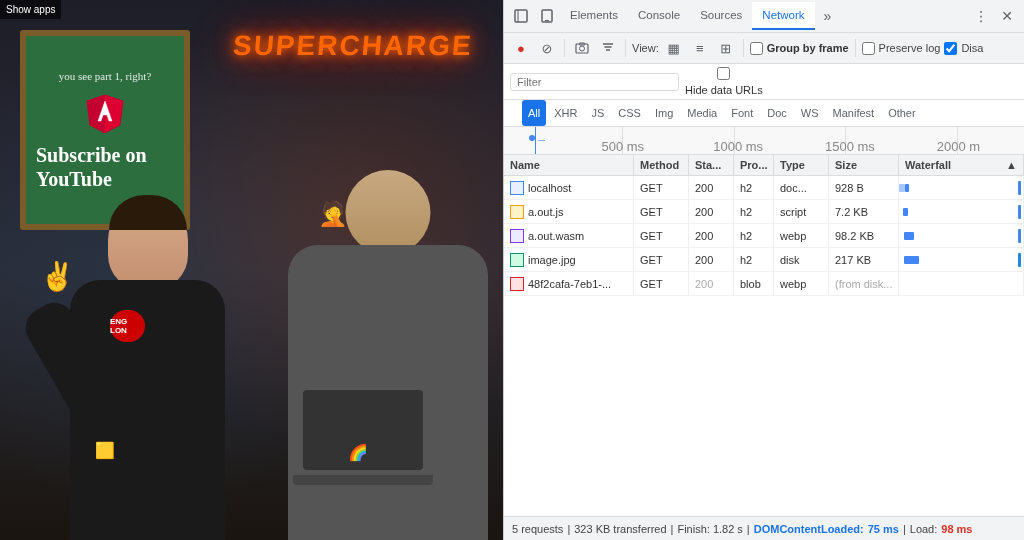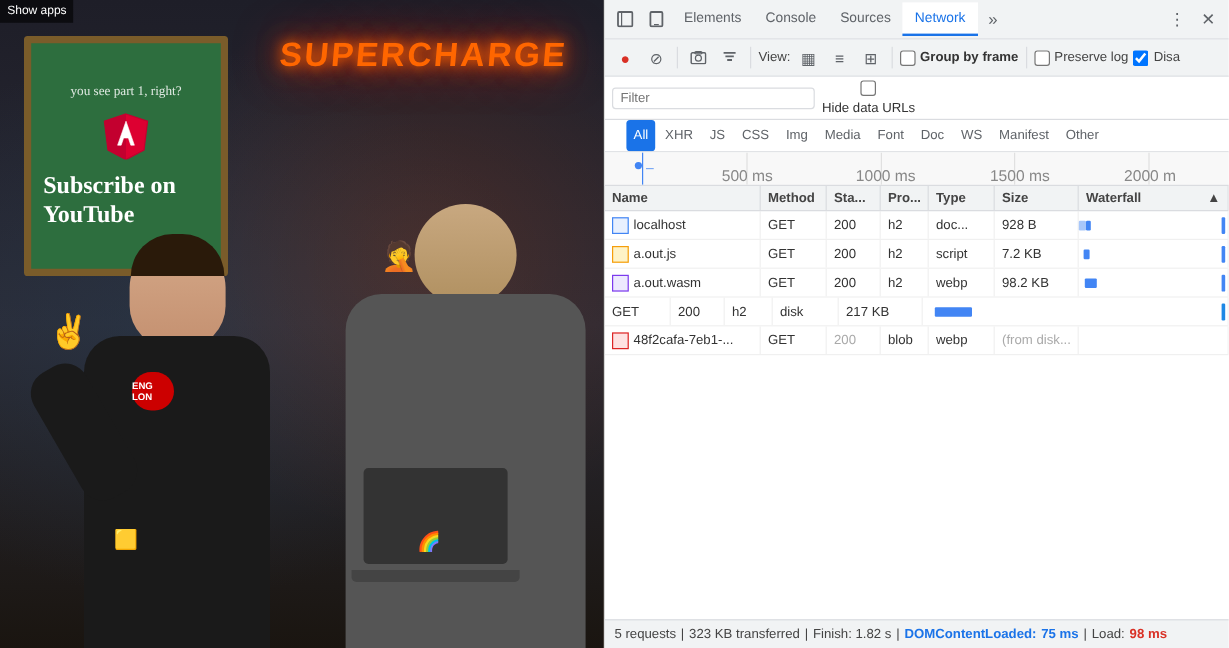--- a/index.html
+++ b/index.html
@@ -605,20 +605,24 @@
       <div class="td pro-col">h2</div>
       <div class="td type-col">webp</div>
       <div class="td size-col">98.2 KB</div>
       <div class="td waterfall-col">
         <div class="waterfall-bar bar-blue" style="left:4%;width:8%;height:8px;"></div>
         <div style="position:absolute;right:2px;top:50%;transform:translateY(-50%);width:3px;height:14px;background:#4285f4;border-radius:1px;"></div>
       </div>
     </div>
 
     <div class="table-row">
+      <div class="td name-col">
+        <div class="row-icon img"></div>
+        <span>image.jpg</span>
+      </div>
       <div class="td method-col">GET</div>
       <div class="td status-col">200</div>
       <div class="td pro-col">h2</div>
       <div class="td type-col">disk</div>
       <div class="td size-col">217 KB</div>
       <div class="td waterfall-col">
         <div class="waterfall-bar" style="left:4%;width:12%;height:8px;background:#4285f4;"></div>
         <div style="position:absolute;right:2px;top:50%;transform:translateY(-50%);width:3px;height:14px;background:#1e88e5;border-radius:1px;"></div>
       </div>
     </div>

